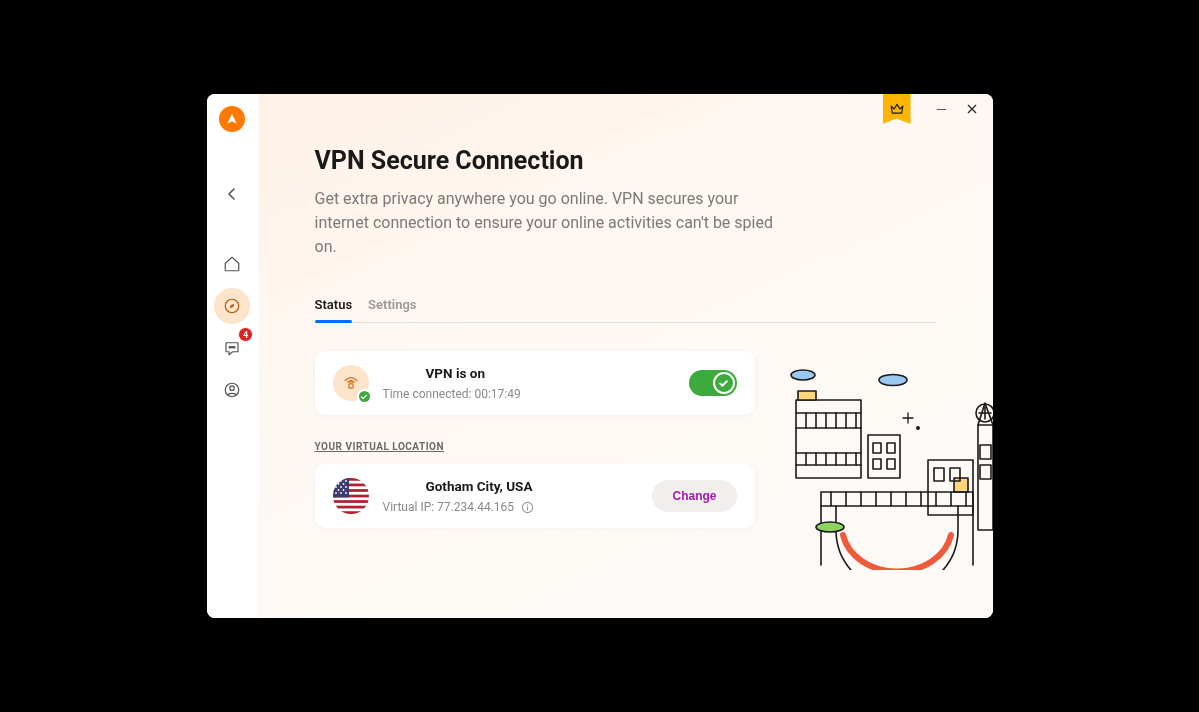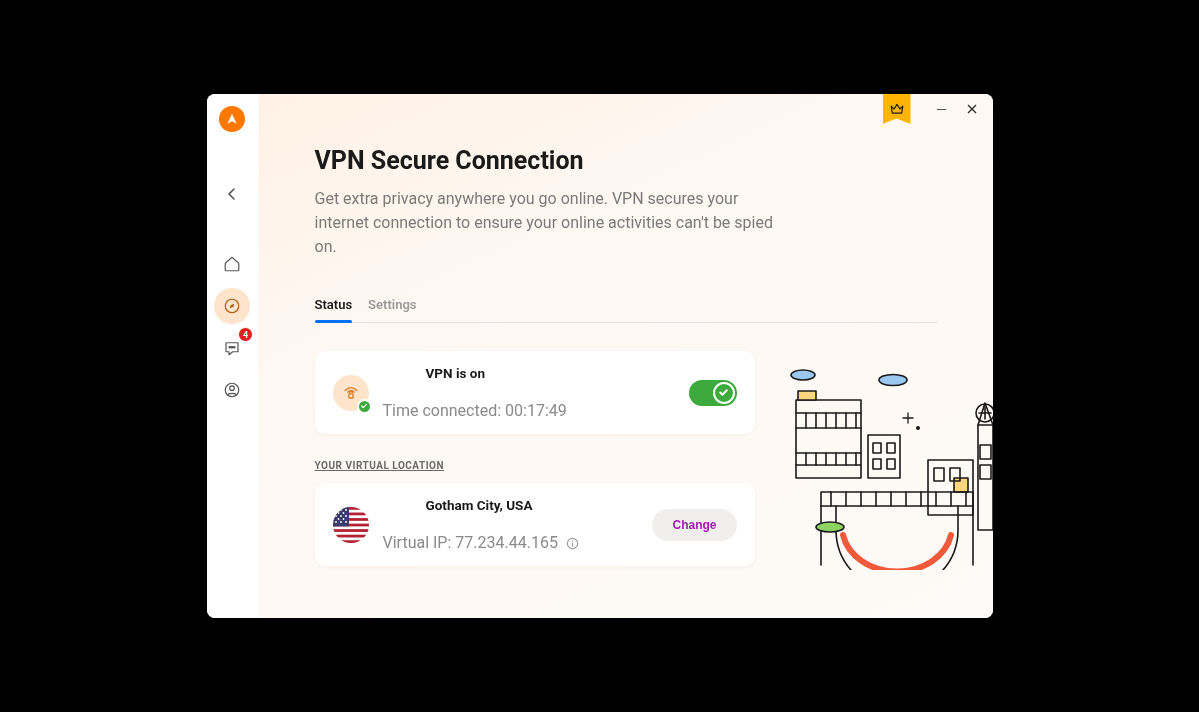--- a/index.html
+++ b/index.html
@@ -156,23 +156,23 @@
     display: flex; align-items: center; justify-content: center;
   }
   .card-text { flex: 1; }
   .card-title {
     font-size: 13.5px;
     font-weight: 700;
     color: #1a1a1a;
     margin-left: 43px;
   }
   .card-sub {
-    font-size: 16px;
+    font-size: 12px;
     color: #8a8a8a;
-    margin-top: 20px;
+    margin-top: 6px;
   }
   .toggle {
     width: 48px; height: 26px;
     background: #3caa3c;
     border-radius: 13px;
     position: relative;
     cursor: pointer;
   }
   .toggle .knob-inner {
     position: absolute;

